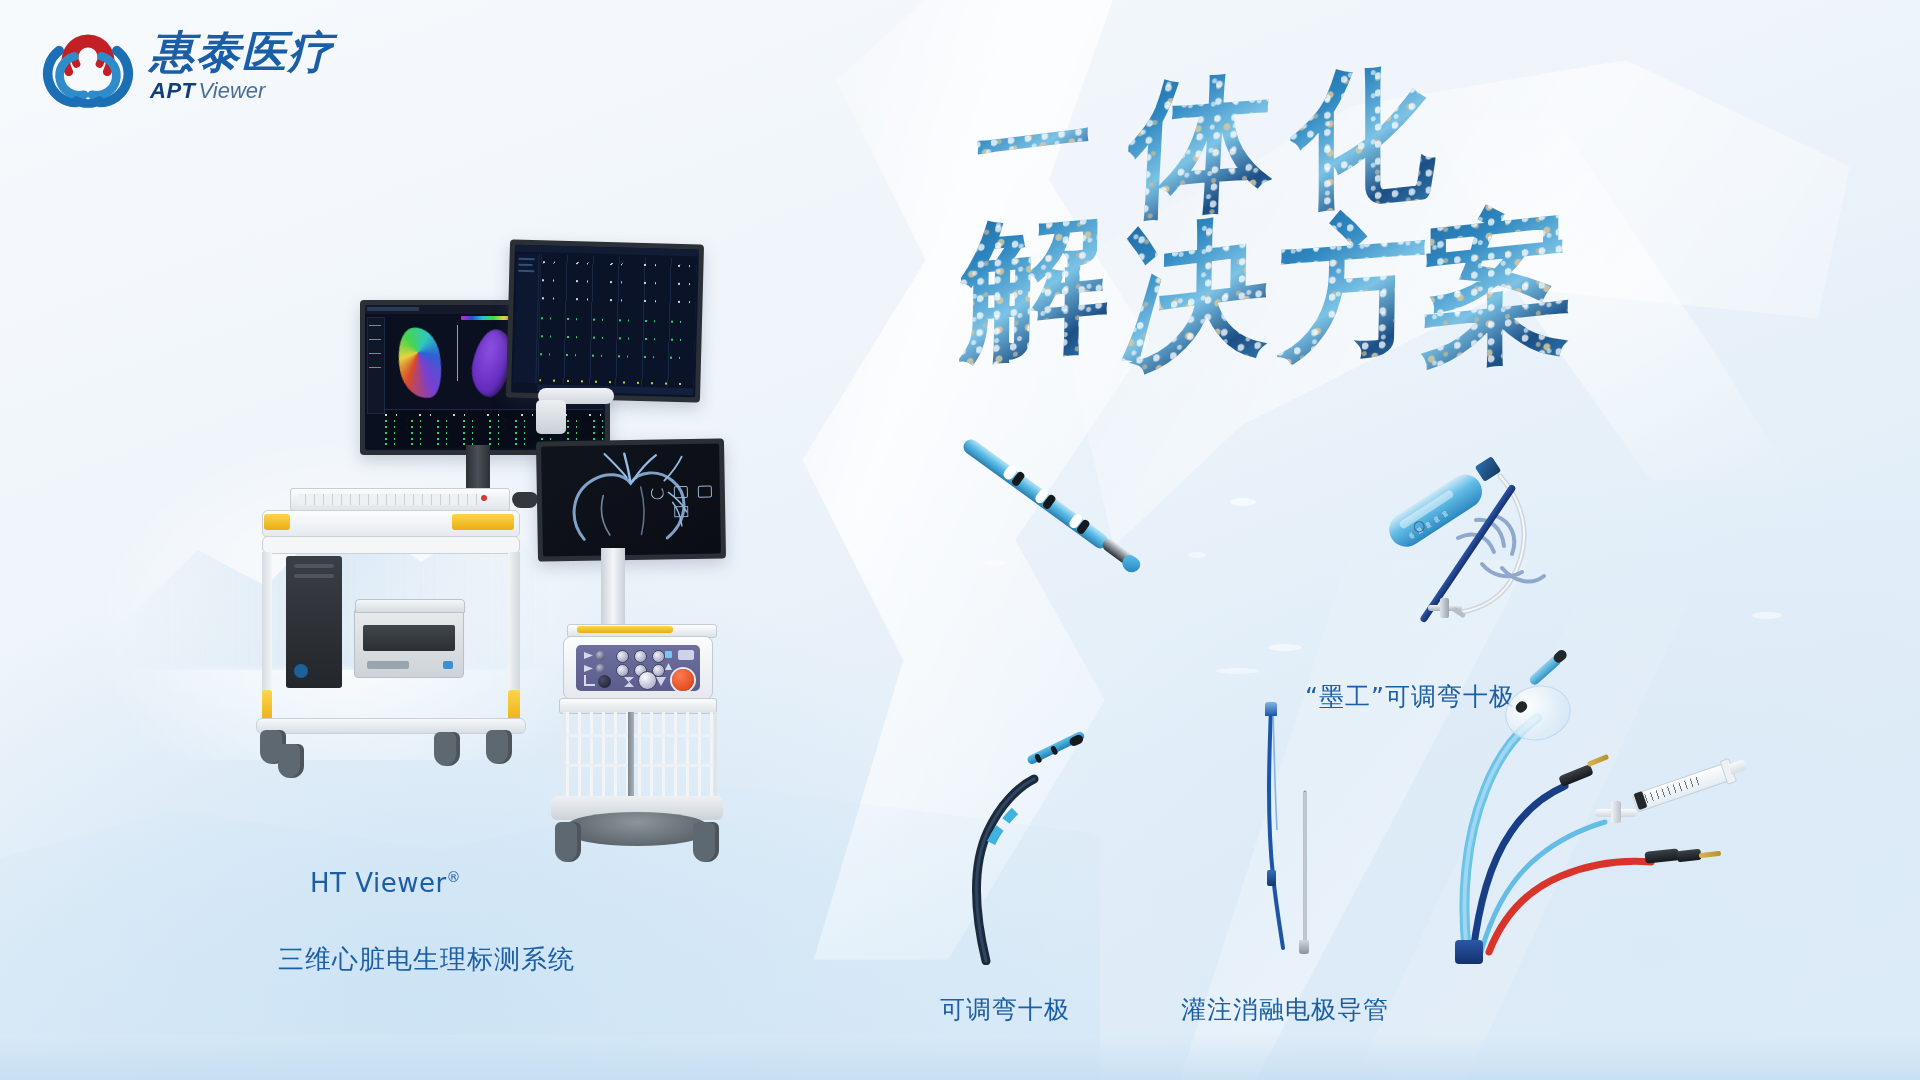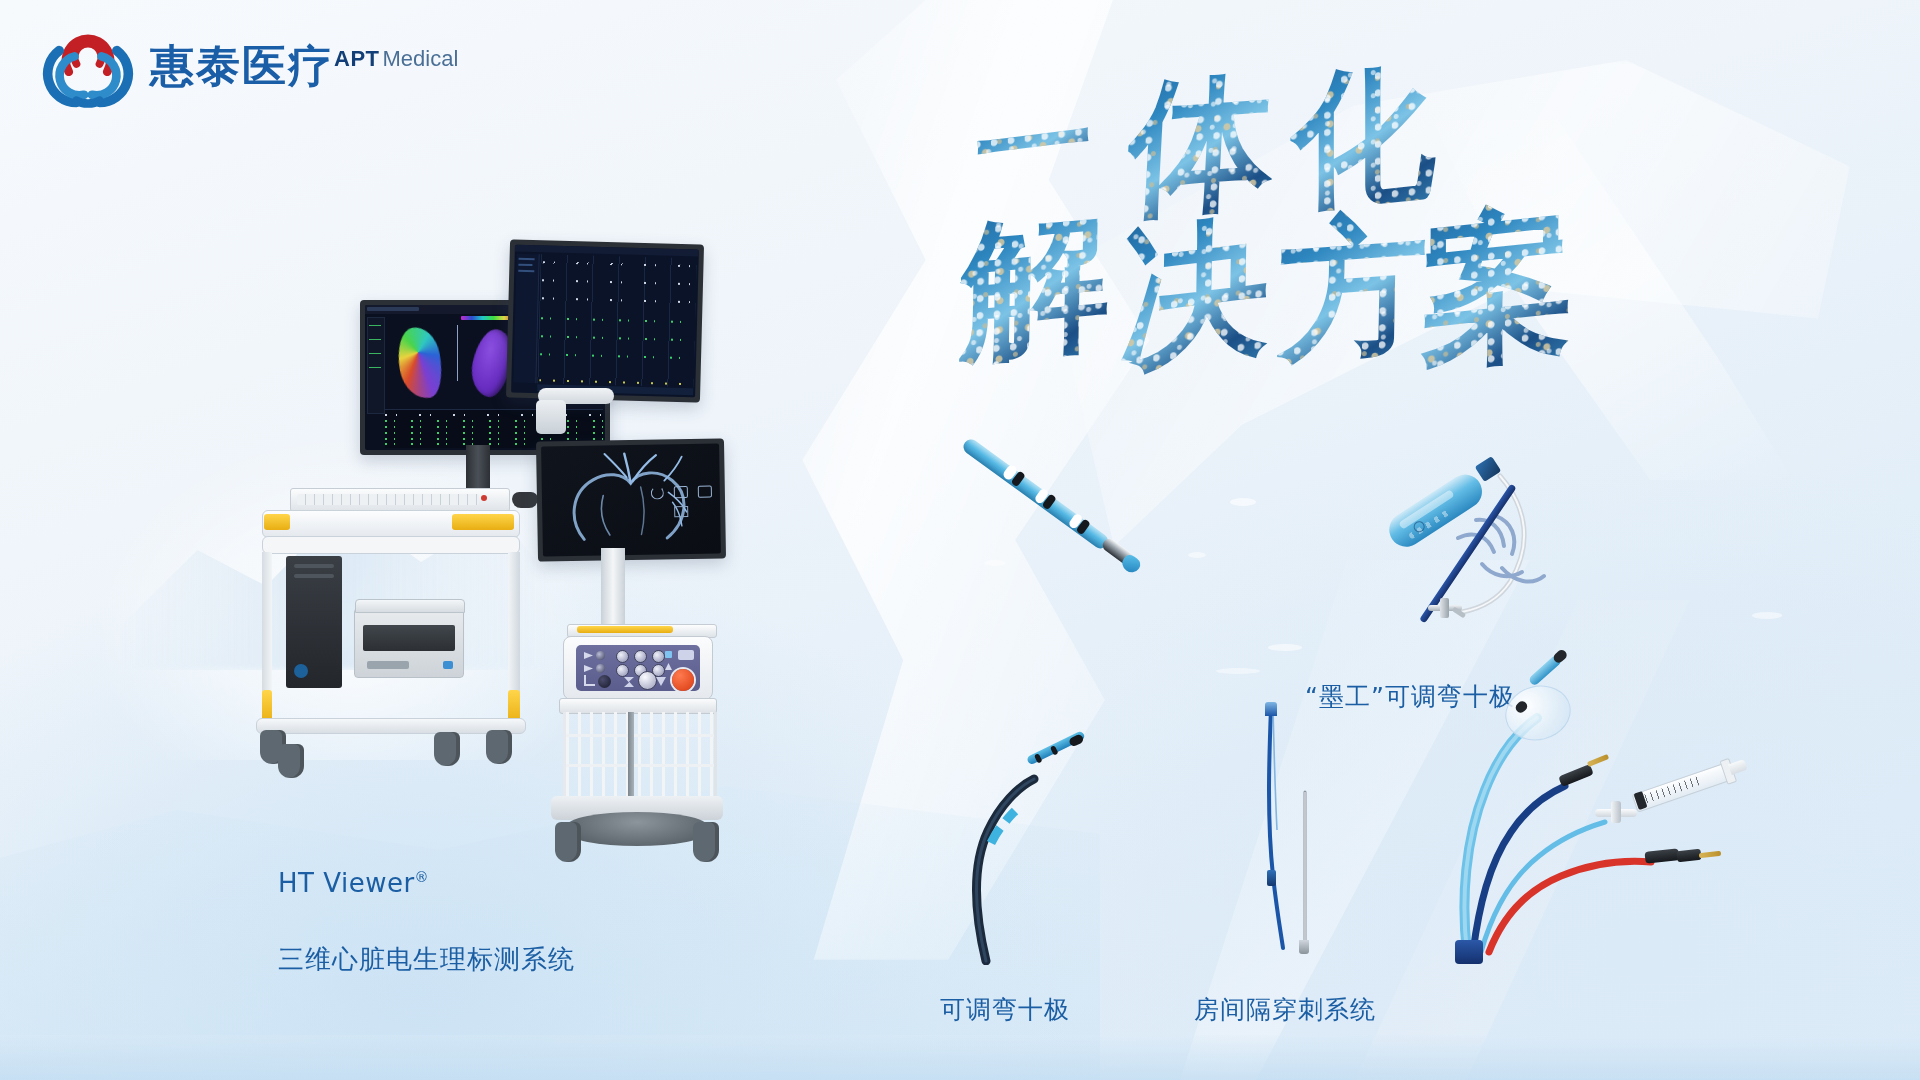--- a/index.html
+++ b/index.html
@@ -45,21 +45,21 @@
   .w10{left:0;top:1035px;width:1920px;height:46px;
       background:linear-gradient(180deg,rgba(222,236,248,.2),rgba(196,222,242,.85));}
   .w11{left:1390px;top:120px;width:420px;height:360px;
       background:linear-gradient(150deg,rgba(255,255,255,0),rgba(255,255,255,.8),rgba(255,255,255,0));
       clip-path:polygon(10% 0,40% 0,78% 66%,96% 100%,62% 100%,28% 44%);opacity:.7;}
   .flake{position:absolute;background:rgba(255,255,255,.85);border-radius:50%;pointer-events:none;}
 
   
   #logo{position:absolute;left:40px;top:18px;display:flex;align-items:center;gap:14px;}
   #logo .mark{width:96px;height:96px;position:relative;}
-  #logo .wordmark{display:flex;flex-direction:row;justify-content:space-between;}
+  #logo .wordmark{display:flex;flex-direction:column;justify-content:space-between;font-style:italic;}
   .cn-name{font-size:44px;font-weight:bold;color:#1a5ea8;letter-spacing:2px;line-height:1.05;
            font-family:"DejaVu Sans","Liberation Sans",sans-serif;}
   .en-name{font-size:22px;line-height:1.1;margin-top:4px;}
   .en-name .apt{font-weight:bold;color:#123f77;letter-spacing:.5px;}
   .en-name .med{color:#4a6f96;margin-left:3px;}
 
   
   #headline{position:absolute;left:960px;top:40px;width:660px;height:310px;}
   .cal{position:absolute;font-family:"DejaVu Sans","Liberation Sans",sans-serif;font-weight:bold;
        -webkit-background-clip:text;background-clip:text;color:transparent;
@@ -100,21 +100,21 @@
 
   
   .tube{position:absolute;border-radius:99px;transform-origin:left center;}
   .band{position:absolute;background:#15181c;border-radius:99px;transform-origin:left center;}
 
   
   .label{position:absolute;color:#1b5ea3;font-size:25px;line-height:1.38;letter-spacing:1px;
          font-family:"DejaVu Sans","Liberation Sans",sans-serif;white-space:pre-line;}
   .label.center{text-align:center;transform:translateX(-50%);}
   #lbl-htviewer{left:278px;top:830px;font-size:26px;}
-  #lbl-htviewer .en{font-size:26px;letter-spacing:.5px;}
+  #lbl-htviewer .en{font-size:26px;letter-spacing:.5px;margin-left:32px;}
   #lbl-htviewer .en sup{font-size:14px;}
   #lbl-htviewer .cn{margin-top:4px;}
 </style>
 </head>
 <body>
 
 <div id="stage">
 
   <div class="wash w1"></div>
   <div class="wash w2"></div>
@@ -136,21 +136,21 @@
           <path d="M80 34 A30 30 0 0 1 62 88" stroke="#1a6fb5" stroke-width="10"></path>
           <path d="M36 40 A18 18 0 0 0 46 80" stroke="#2f8ccb" stroke-width="9"></path>
           <path d="M64 40 A18 18 0 0 1 54 80" stroke="#2f8ccb" stroke-width="9"></path>
           <path d="M38 86 A16 9 0 0 0 62 86" stroke="#1a6fb5" stroke-width="9"></path>
         </g>
       </svg>
     </div>
     <div class="wordmark">
       <div class="cn-name">惠泰医疗</div>
       <div class="en-name">
-        <span class="apt">APT</span><span class="med">Medical</span>
+        <span class="apt">APT</span><span class="med">Viewer</span>
       </div>
     </div>
   </div>
 
   <div id="headline">
     <span class="cal" id="c1">一</span>
     <span class="cal" id="c2">体</span>
     <span class="cal" id="c3">化</span>
     <span class="cal" id="c4">解</span>
     <span class="cal" id="c5">决</span>
@@ -403,21 +403,21 @@
       <path d="M46 8 C44 60,42 120,48 176 C52 212,56 234,58 248" stroke="#1b55a8" stroke-width="4" fill="none" stroke-linecap="round"></path>
       <path d="M48 8 C49 50,50 90,52 130" stroke="#6aa6dd" stroke-width="1.6" fill="none" opacity=".8"></path>
       <path d="M80 92 C80 140,80 190,80 246" stroke="#8d959d" stroke-width="3" fill="none" stroke-linecap="round"></path>
       <path d="M80 92 C80 140,80 190,80 246" stroke="#e6eaee" stroke-width="1.2" fill="none"></path>
     </svg>
     <div style="position:absolute;left:40px;top:2px;width:12px;height:14px;background:linear-gradient(180deg,#7fb6e4,#1b55a8);border-radius:3px 3px 0 0;"></div>
     <div style="position:absolute;left:42px;top:170px;width:9px;height:16px;background:linear-gradient(180deg,#2f6fb8,#14386d);border-radius:2px;"></div>
     <div style="position:absolute;left:74px;top:240px;width:10px;height:14px;background:linear-gradient(180deg,#cfd6dd,#8b939b);border-radius:0 0 3px 3px;"></div>
   </div>
   <div class="label center" style="left:1285px;top:958px;text-align:center;">
-    <div>房间隔穿刺系统</div>
+    <div>灌注消融电极导管</div>
   </div>
 
   <div class="dev" style="left:1455px;top:660px;width:420px;height:300px;">
     <svg width="420" height="300" style="position:absolute;left:0;top:0;">
 
       <path d="M12 292 C6 240,10 180,30 130 C44 94,62 72,82 58" stroke="#6cc2e8" stroke-width="10" fill="none" stroke-linecap="round"></path>
       <path d="M12 292 C6 240,10 180,30 130 C44 94,62 72,82 58" stroke="#aedef3" stroke-width="4" fill="none" stroke-linecap="round" opacity=".75"></path>
 
       <path d="M18 292 C24 246,34 204,56 172 C72 148,92 134,110 126" stroke="#183f86" stroke-width="7" fill="none" stroke-linecap="round"></path>
 

